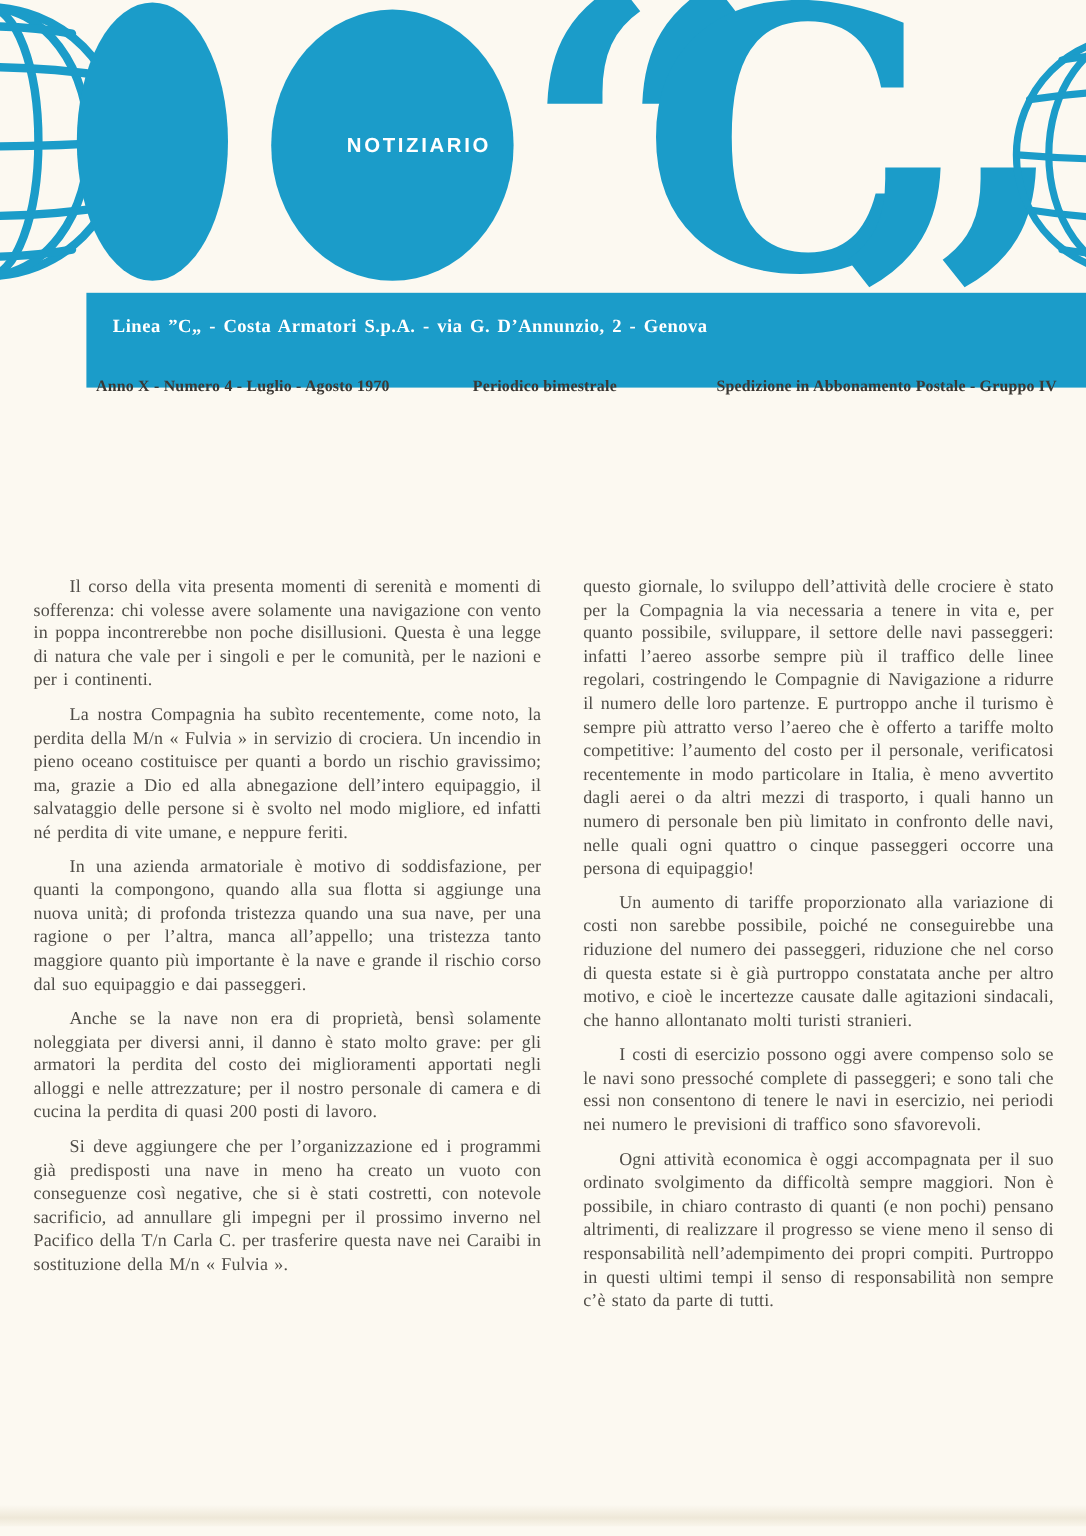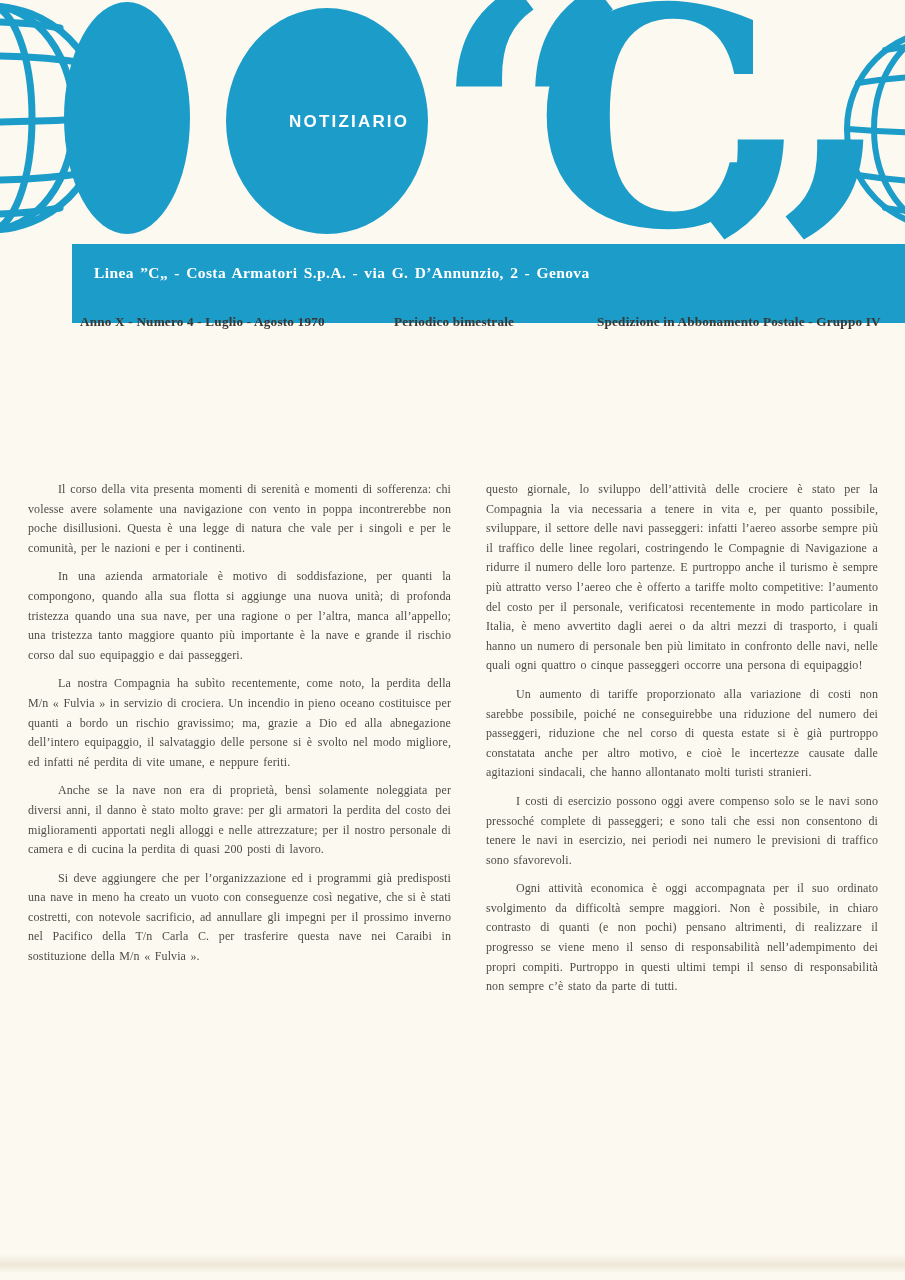--- a/index.html
+++ b/index.html
@@ -33,21 +33,21 @@
   .issue-line .seg{position:absolute;white-space:nowrap;top:0;}
   .issue-left{left:80px;}
   .issue-center{left:394px;}
   .issue-right{left:597px;}
   
   .col{position:absolute;top:480px;color:#4f4c47;}
   .col-left{left:28px;width:423px;}
   .col-right{left:486px;width:392px;}
   .col p{
     margin:0 0 9px 0;text-align:justify;text-indent:30px;
-    font-size:12px;line-height:19.6px;word-spacing:1.4px;letter-spacing:.1px;
+    font-size:15px;line-height:19.6px;word-spacing:1.4px;letter-spacing:.1px;
     hyphens:auto;
   }
   .col p.no-indent{text-indent:0;}
   
   .scan-band{
     position:absolute;left:0;bottom:8px;width:905px;height:18px;
     background:linear-gradient(to bottom, rgba(226,216,192,0) 0%, rgba(222,211,186,0.45) 60%, rgba(238,231,213,0.2) 100%);
   }
 </style>
 </head>
@@ -98,22 +98,22 @@
   </div>
 
   <div class="issue-line">
     <span class="seg issue-left">Anno X - Numero 4 - Luglio - Agosto 1970</span>
     <span class="seg issue-center">Periodico bimestrale</span>
     <span class="seg issue-right">Spedizione in Abbonamento Postale - Gruppo IV</span>
   </div>
 
   <div class="col col-left">
     <p>Il corso della vita presenta momenti di serenità e momenti di sofferenza: chi volesse avere solamente una navigazione con vento in poppa incontrerebbe non poche disillusioni. Questa è una legge di natura che vale per i singoli e per le comunità, per le nazioni e per i continenti.</p>
+    <p>La nostra Compagnia ha subìto recentemente, come noto, la perdita della M/n « Fulvia » in servizio di crociera. Un incendio in pieno oceano costituisce per quanti a bordo un rischio gravissimo; ma, grazie a Dio ed alla abnegazione dell’intero equipaggio, il salvataggio delle persone si è svolto nel modo migliore, ed infatti né perdita di vite umane, e neppure feriti.</p>
     <p>In una azienda armatoriale è motivo di soddisfazione, per quanti la compongono, quando alla sua flotta si aggiunge una nuova unità; di profonda tristezza quando una sua nave, per una ragione o per l’altra, manca all’appello; una tristezza tanto maggiore quanto più importante è la nave e grande il rischio corso dal suo equipaggio e dai passeggeri.</p>
-    <p>La nostra Compagnia ha subìto recentemente, come noto, la perdita della M/n « Fulvia » in servizio di crociera. Un incendio in pieno oceano costituisce per quanti a bordo un rischio gravissimo; ma, grazie a Dio ed alla abnegazione dell’intero equipaggio, il salvataggio delle persone si è svolto nel modo migliore, ed infatti né perdita di vite umane, e neppure feriti.</p>
     <p>Anche se la nave non era di proprietà, bensì solamente noleggiata per diversi anni, il danno è stato molto grave: per gli armatori la perdita del costo dei miglioramenti apportati negli alloggi e nelle attrezzature; per il nostro personale di camera e di cucina la perdita di quasi 200 posti di lavoro.</p>
     <p>Si deve aggiungere che per l’organizzazione ed i programmi già predisposti una nave in meno ha creato un vuoto con conseguenze così negative, che si è stati costretti, con notevole sacrificio, ad annullare gli impegni per il prossimo inverno nel Pacifico della T/n Carla C. per trasferire questa nave nei Caraibi in sostituzione della M/n « Fulvia ».</p>
   </div>
 
   <div class="col col-right">
     <p class="no-indent">questo giornale, lo sviluppo dell’attività delle crociere è stato per la Compagnia la via necessaria a tenere in vita e, per quanto possibile, sviluppare, il settore delle navi passeggeri: infatti l’aereo assorbe sempre più il traffico delle linee regolari, costringendo le Compagnie di Navigazione a ridurre il numero delle loro partenze. E purtroppo anche il turismo è sempre più attratto verso l’aereo che è offerto a tariffe molto competitive: l’aumento del costo per il personale, verificatosi recentemente in modo particolare in Italia, è meno avvertito dagli aerei o da altri mezzi di trasporto, i quali hanno un numero di personale ben più limitato in confronto delle navi, nelle quali ogni quattro o cinque passeggeri occorre una persona di equipaggio!</p>
     <p>Un aumento di tariffe proporzionato alla variazione di costi non sarebbe possibile, poiché ne conseguirebbe una riduzione del numero dei passeggeri, riduzione che nel corso di questa estate si è già purtroppo constatata anche per altro motivo, e cioè le incertezze causate dalle agitazioni sindacali, che hanno allontanato molti turisti stranieri.</p>
     <p>I costi di esercizio possono oggi avere compenso solo se le navi sono pressoché complete di passeggeri; e sono tali che essi non consentono di tenere le navi in esercizio, nei periodi nei numero le previsioni di traffico sono sfavorevoli.</p>
     <p>Ogni attività economica è oggi accompagnata per il suo ordinato svolgimento da difficoltà sempre maggiori. Non è possibile, in chiaro contrasto di quanti (e non pochi) pensano altrimenti, di realizzare il progresso se viene meno il senso di responsabilità nell’adempimento dei propri compiti. Purtroppo in questi ultimi tempi il senso di responsabilità non sempre c’è stato da parte di tutti.</p>
   </div>

